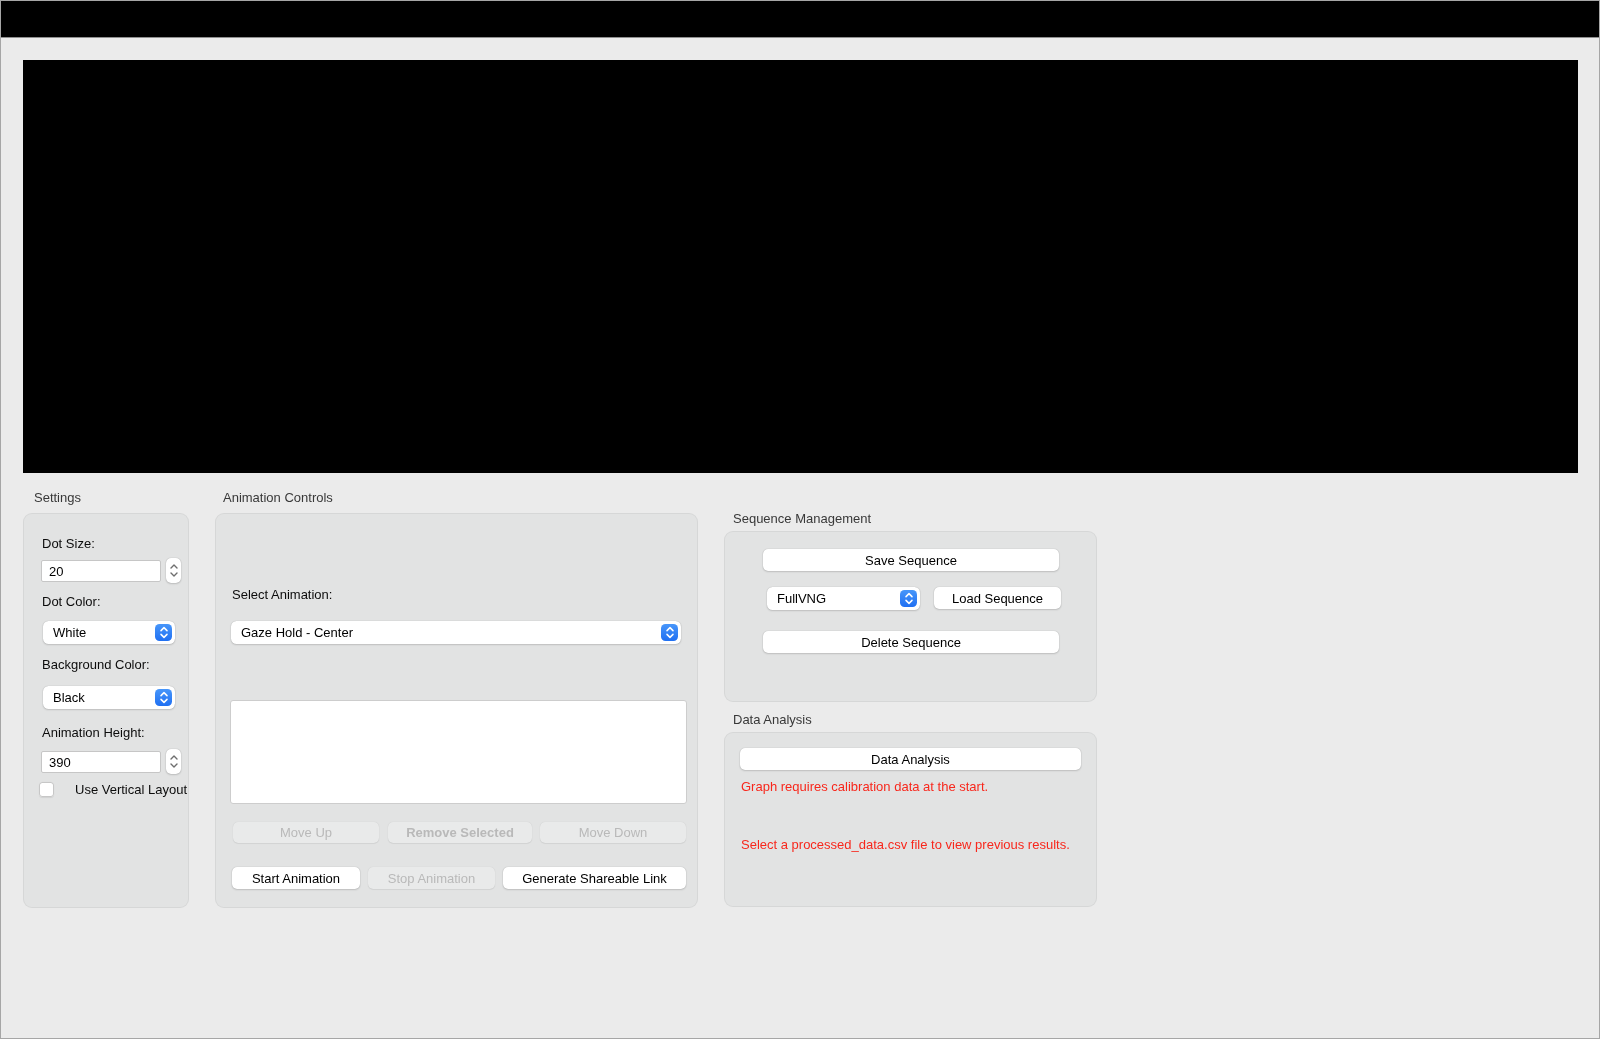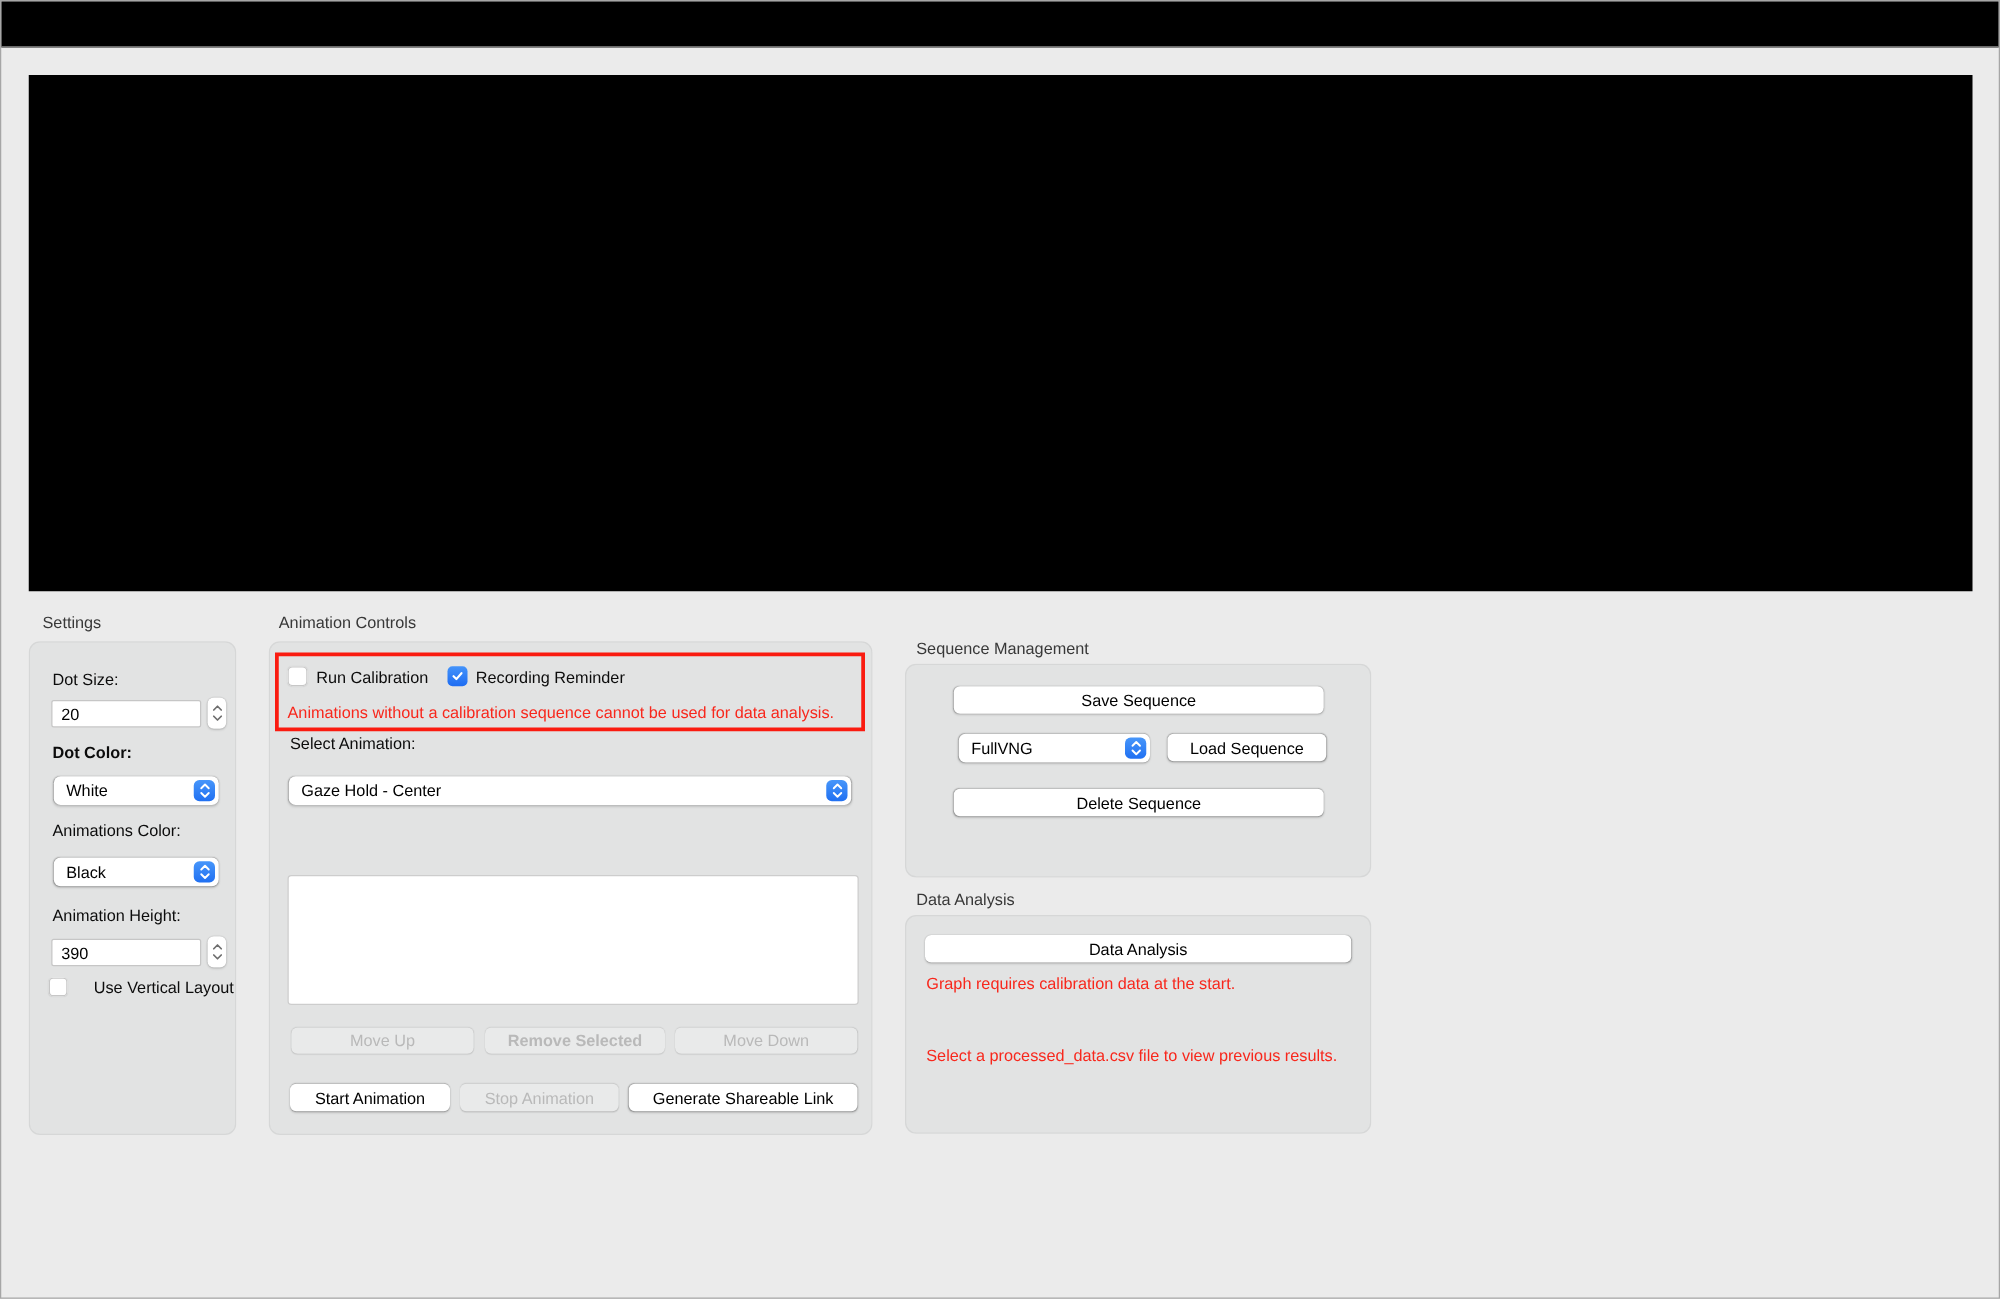--- a/index.html
+++ b/index.html
@@ -75,31 +75,31 @@
     <div class="spinfield" style="left:17px; top:46px;">20</div>
     <div class="stepper" style="left:142px; top:44px;">
       <svg width="8" height="5" viewBox="0 0 8 5">
           <path d="M1 4 L4 1 L7 4" fill="none" stroke="#6e6e6e" stroke-width="1.4" stroke-linecap="round" stroke-linejoin="round"></path>
         </svg>
       <svg width="8" height="5" viewBox="0 0 8 5">
           <path d="M1 1 L4 4 L7 1" fill="none" stroke="#6e6e6e" stroke-width="1.4" stroke-linecap="round" stroke-linejoin="round"></path>
         </svg>
     </div>
 
-    <div class="lbl" style="left:18px; top:80px;font-weight:bold;">Dot Color:</div>
+    <div class="lbl" style="left:18px; top:80px;">Dot Color:</div>
     <div class="popup" style="left:19px; top:107px; width:132px;">
       <span>White</span>
       <span class="caret">
         <svg width="10" height="13" viewBox="0 0 10 13">
             <path d="M2 4.6 L5 1.6 L8 4.6 M2 8.4 L5 11.4 L8 8.4" fill="none" stroke="#fff" stroke-width="1.5" stroke-linecap="round" stroke-linejoin="round"></path>
           </svg>
       </span>
     </div>
 
-    <div class="lbl" style="left:18px; top:143px;">Animations Color:</div>
+    <div class="lbl" style="left:18px; top:143px;">Background Color:</div>
     <div class="popup" style="left:19px; top:172px; width:132px;">
       <span>Black</span>
       <span class="caret">
         <svg width="10" height="13" viewBox="0 0 10 13">
             <path d="M2 4.6 L5 1.6 L8 4.6 M2 8.4 L5 11.4 L8 8.4" fill="none" stroke="#fff" stroke-width="1.5" stroke-linecap="round" stroke-linejoin="round"></path>
           </svg>
       </span>
     </div>
 
     <div class="lbl" style="left:18px; top:211px;">Animation Height:</div>
@@ -117,35 +117,20 @@
       <span class="checkbox" data-checked="false">
         
       </span>
       <span class="cb-label">Use Vertical Layout</span>
     </div>
   </div>
 
   <div class="group-title" style="left:222px; top:489px;">Animation Controls</div>
   <div class="panel" style="left:214px; top:512px; width:483px; height:395px;">
 
-    <div class="redbox">
-      <div class="cbrow">
-        <span class="checkbox" data-checked="false">
-          
-        </span>
-        <span class="cb-label">Run Calibration</span>
-        <span class="checkbox" style="margin-left:8px;" data-checked="true">
-          <svg width="10" height="10" viewBox="0 0 11 11">
-              <path d="M2 5.5 L4.5 8 L9 2.8" fill="none" stroke="#fff" stroke-width="1.9" stroke-linecap="round" stroke-linejoin="round"></path>
-            </svg>
-        </span>
-        <span class="cb-label">Recording Reminder</span>
-      </div>
-      <div class="warning">Animations without a calibration sequence cannot be used for data analysis.</div>
-    </div>
 
     <div class="lbl" style="left:16px; top:73px;">Select Animation:</div>
     <div class="popup" style="left:15px; top:107px; width:450px;">
       <span>Gaze Hold - Center</span>
       <span class="caret">
         <svg width="10" height="13" viewBox="0 0 10 13">
             <path d="M2 4.6 L5 1.6 L8 4.6 M2 8.4 L5 11.4 L8 8.4" fill="none" stroke="#fff" stroke-width="1.5" stroke-linecap="round" stroke-linejoin="round"></path>
           </svg>
       </span>
     </div>

